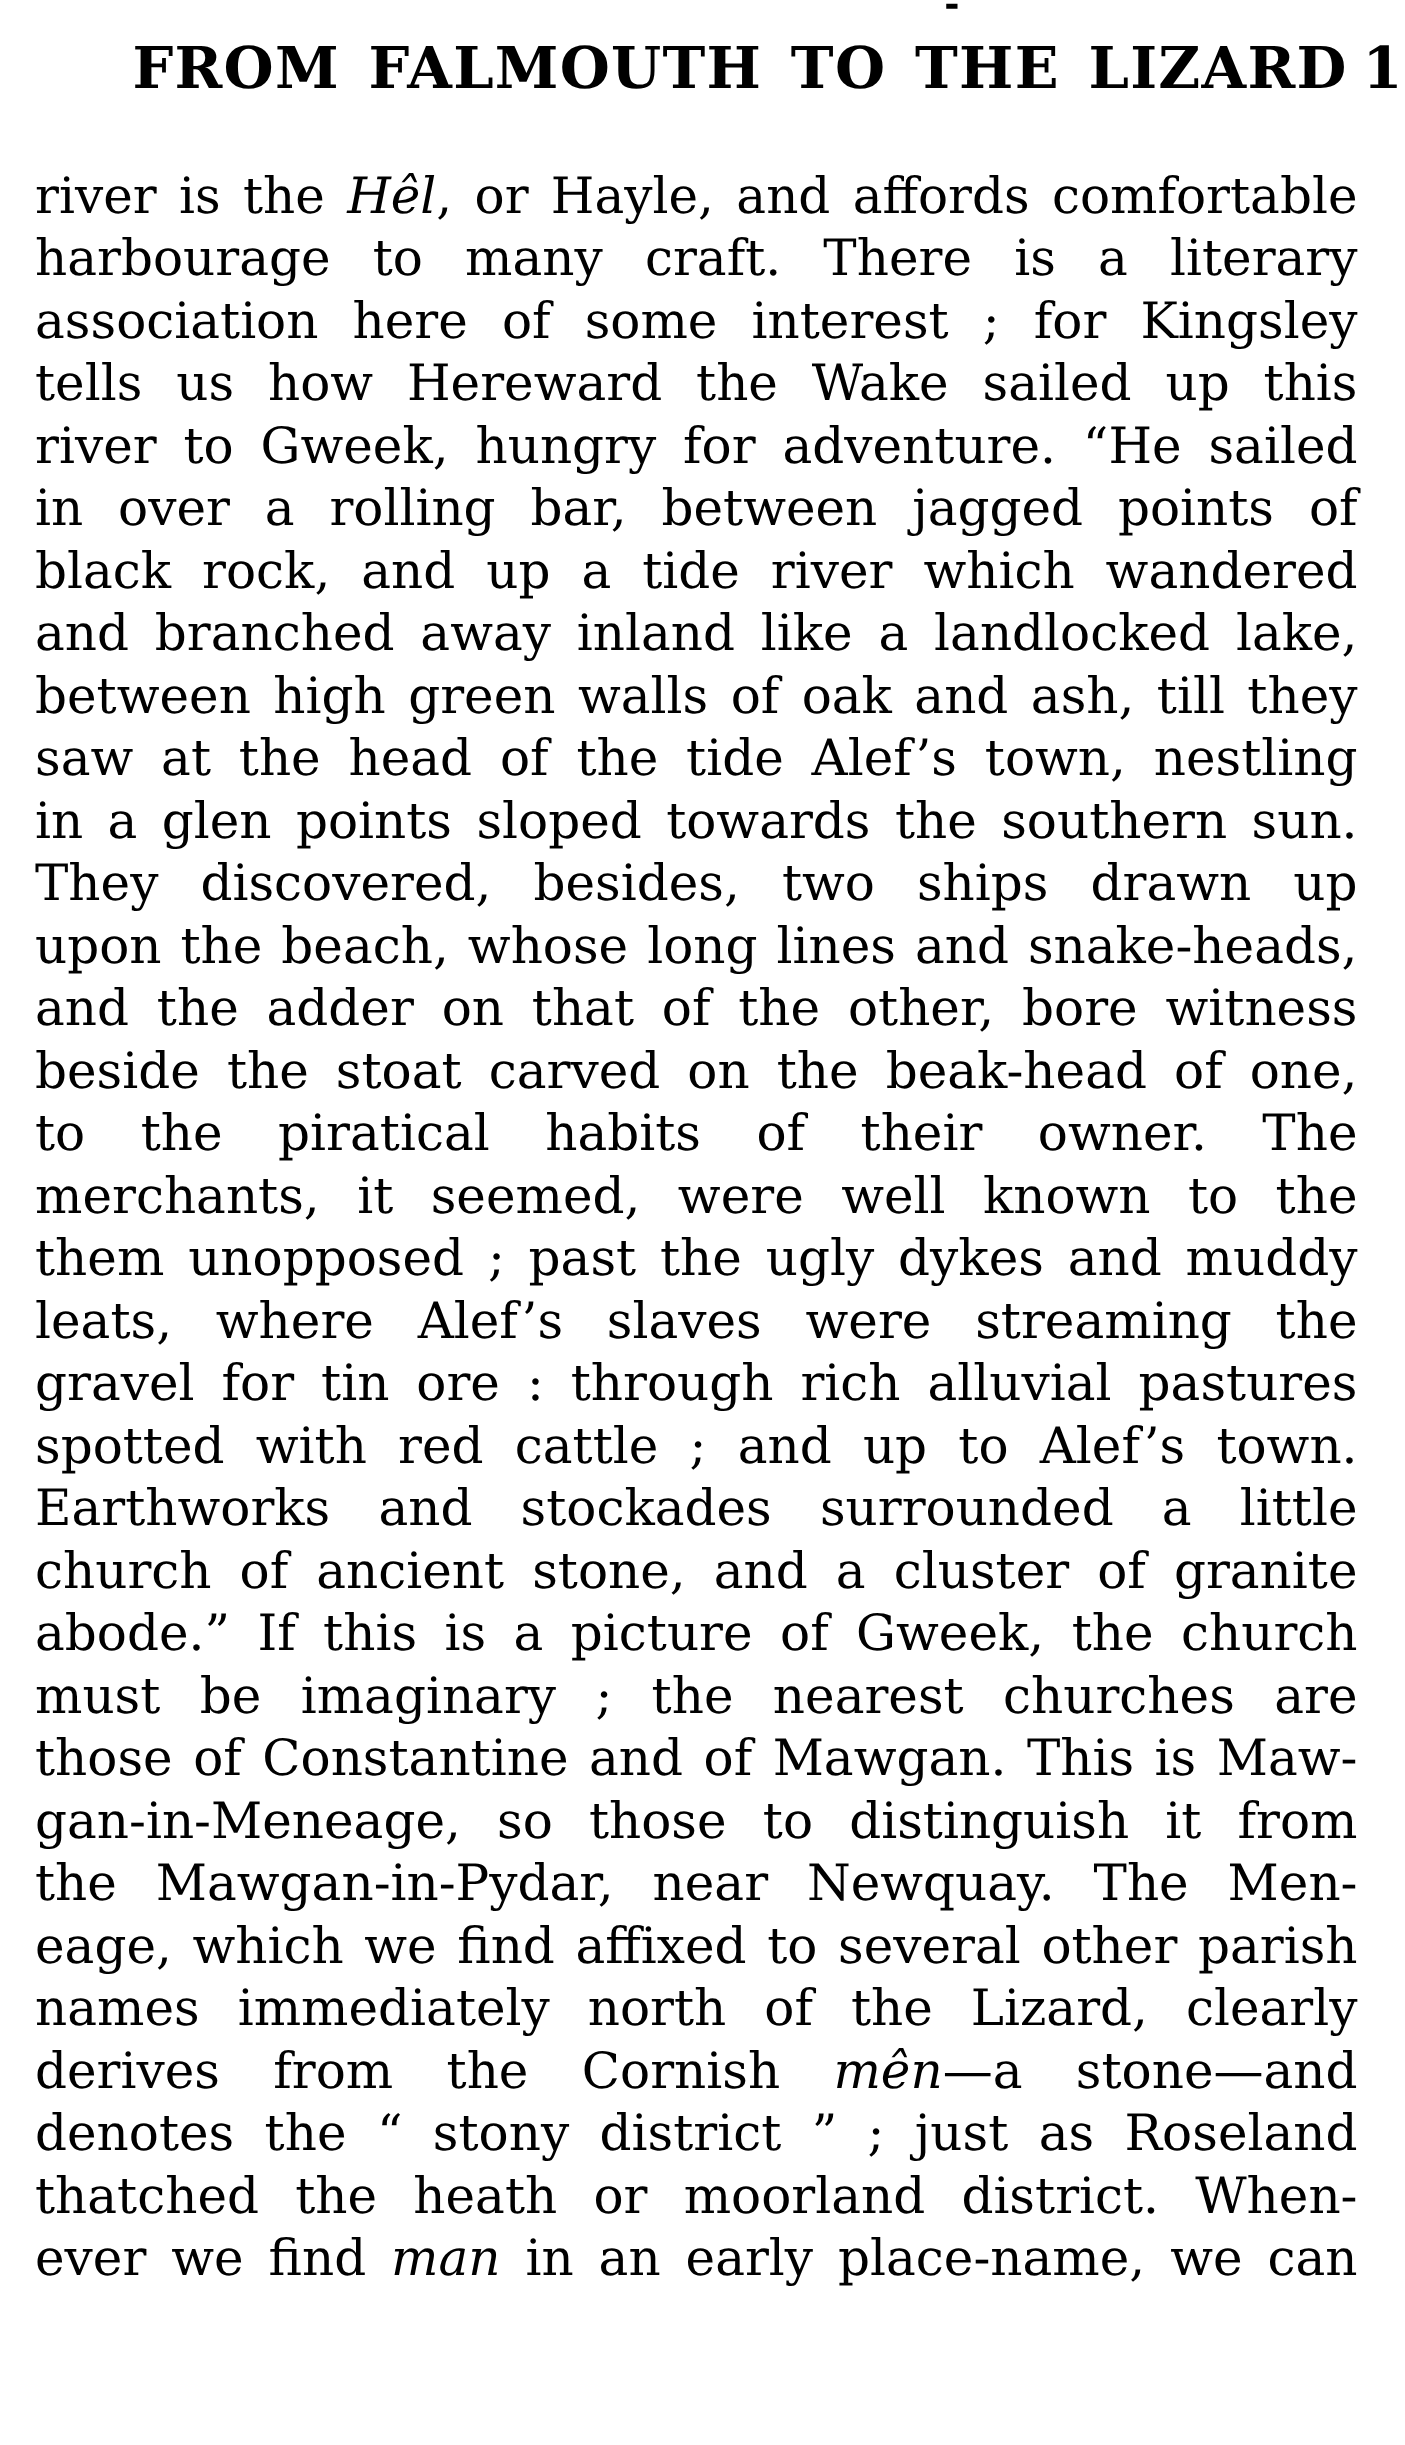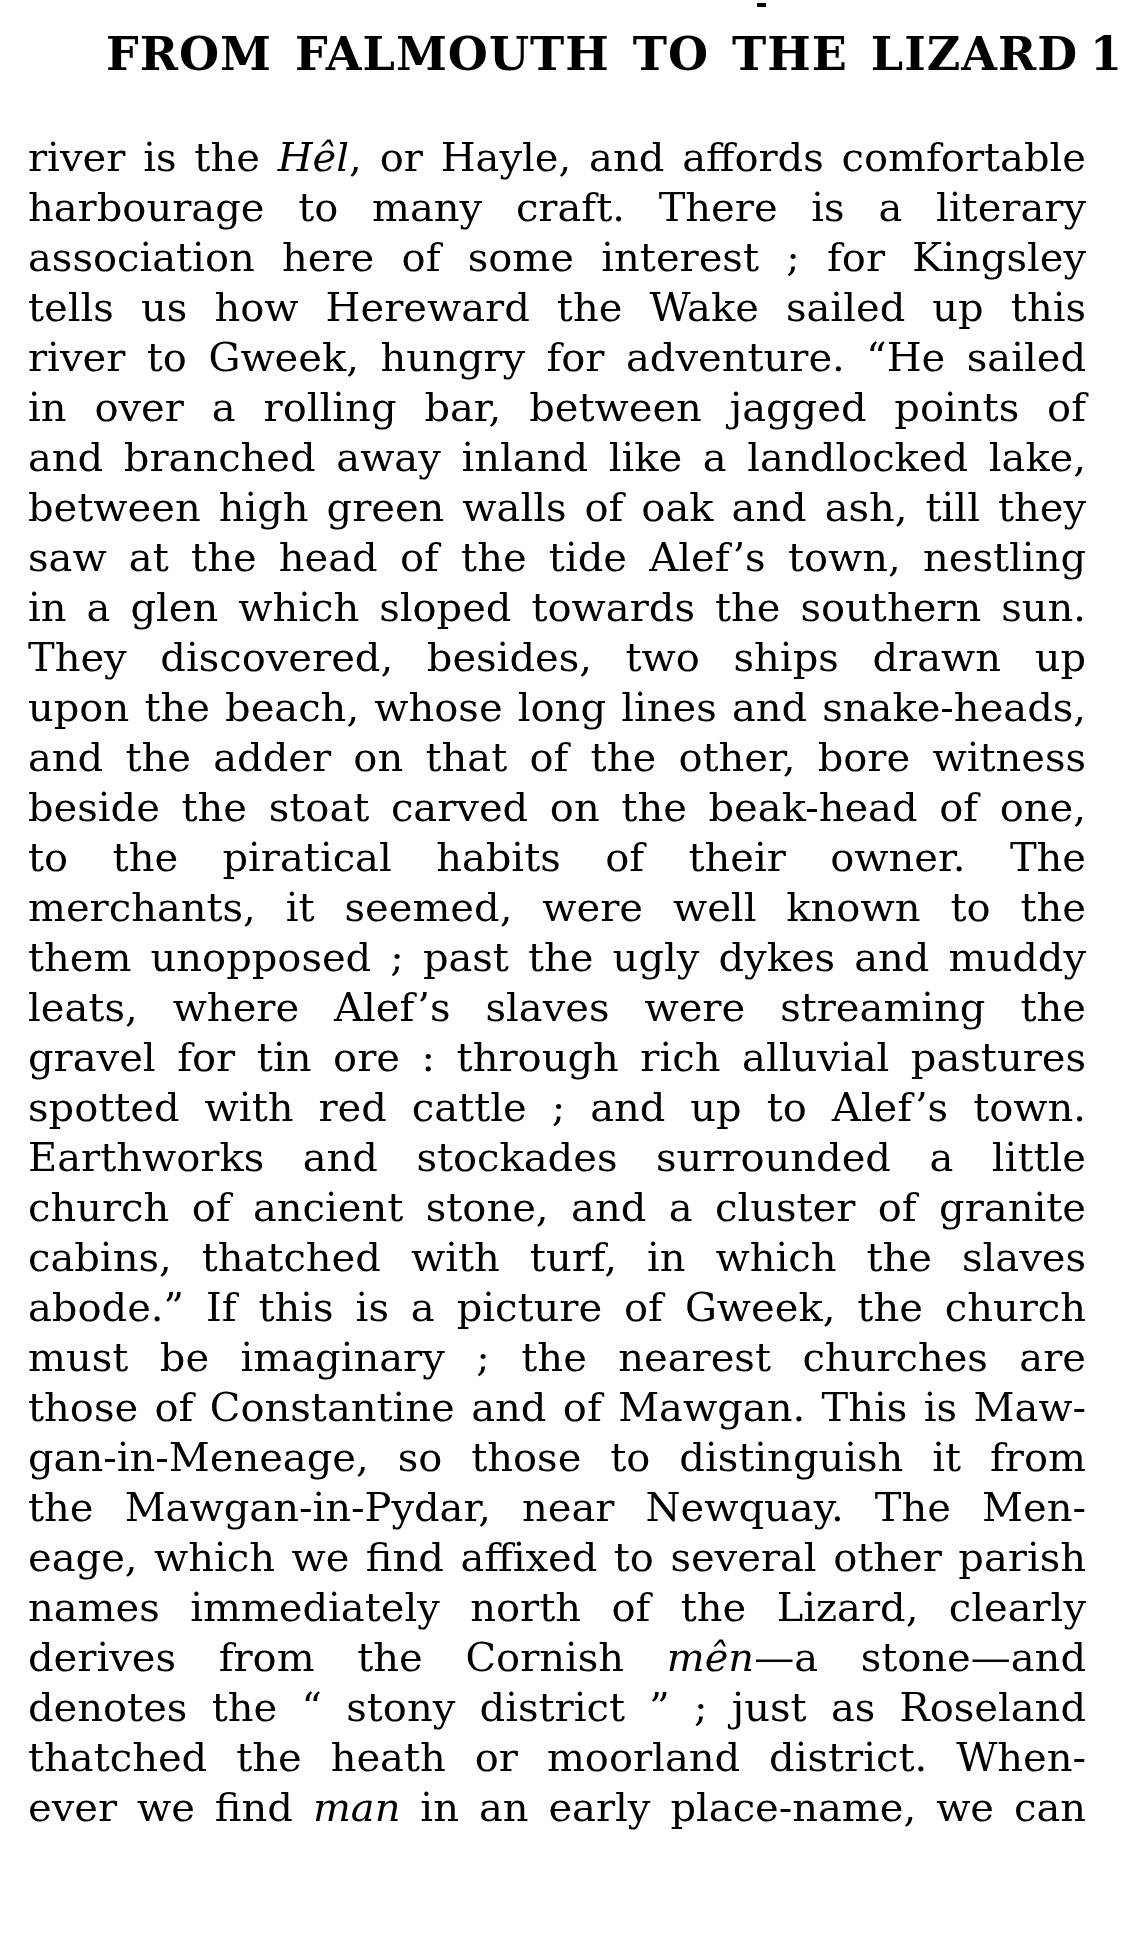--- a/index.html
+++ b/index.html
@@ -73,37 +73,37 @@
     <span class="page-number">107</span>
   </div>
 
   <div class="page-body">
       <div class="line"><span>river is the </span><span class="it">Hêl</span><span>, or Hayle, and affords comfortable</span></div>
       <div class="line"><span>harbourage to many craft. There is a literary</span></div>
       <div class="line"><span>association here of some interest ; for Kingsley</span></div>
       <div class="line"><span>tells us how Hereward the Wake sailed up this</span></div>
       <div class="line"><span>river to Gweek, hungry for adventure. “He sailed</span></div>
       <div class="line"><span>in over a rolling bar, between jagged points of</span></div>
+      <div class="line"><span>black rock, and up a tide river which wandered</span></div>
       <div class="line"><span>and branched away inland like a landlocked lake,</span></div>
       <div class="line"><span>between high green walls of oak and ash, till they</span></div>
       <div class="line"><span>saw at the head of the tide Alef’s town, nestling</span></div>
-      <div class="line"><span>in a glen which sloped towards the southern sun.</span></div>
+      <div class="line"><span>in a glen points sloped towards the southern sun.</span></div>
       <div class="line"><span>They discovered, besides, two ships drawn up</span></div>
       <div class="line"><span>upon the beach, whose long lines and snake-heads,</span></div>
       <div class="line"><span>and the adder on that of the other, bore witness</span></div>
       <div class="line"><span>beside the stoat carved on the beak-head of one,</span></div>
       <div class="line"><span>to the piratical habits of their owner. The</span></div>
       <div class="line"><span>merchants, it seemed, were well known to the</span></div>
       <div class="line"><span>them unopposed ; past the ugly dykes and muddy</span></div>
       <div class="line"><span>leats, where Alef’s slaves were streaming the</span></div>
       <div class="line"><span>gravel for tin ore : through rich alluvial pastures</span></div>
       <div class="line"><span>spotted with red cattle ; and up to Alef’s town.</span></div>
       <div class="line"><span>Earthworks and stockades surrounded a little</span></div>
       <div class="line"><span>church of ancient stone, and a cluster of granite</span></div>
-      <div class="line"><span>cabins, thatched with turf, in which the slaves</span></div>
       <div class="line"><span>abode.” If this is a picture of Gweek, the church</span></div>
       <div class="line"><span>must be imaginary ; the nearest churches are</span></div>
       <div class="line"><span>those of Constantine and of Mawgan. This is Maw-</span></div>
       <div class="line"><span>gan-in-Meneage, so those to distinguish it from</span></div>
       <div class="line"><span>the Mawgan-in-Pydar, near Newquay. The Men-</span></div>
       <div class="line"><span>eage, which we find affixed to several other parish</span></div>
       <div class="line"><span>names immediately north of the Lizard, clearly</span></div>
       <div class="line"><span>derives from the Cornish </span><span class="it">mên</span><span>—a stone—and</span></div>
       <div class="line"><span>denotes the “ stony district ” ; just as Roseland</span></div>
       <div class="line"><span>thatched the heath or moorland district. When-</span></div>

